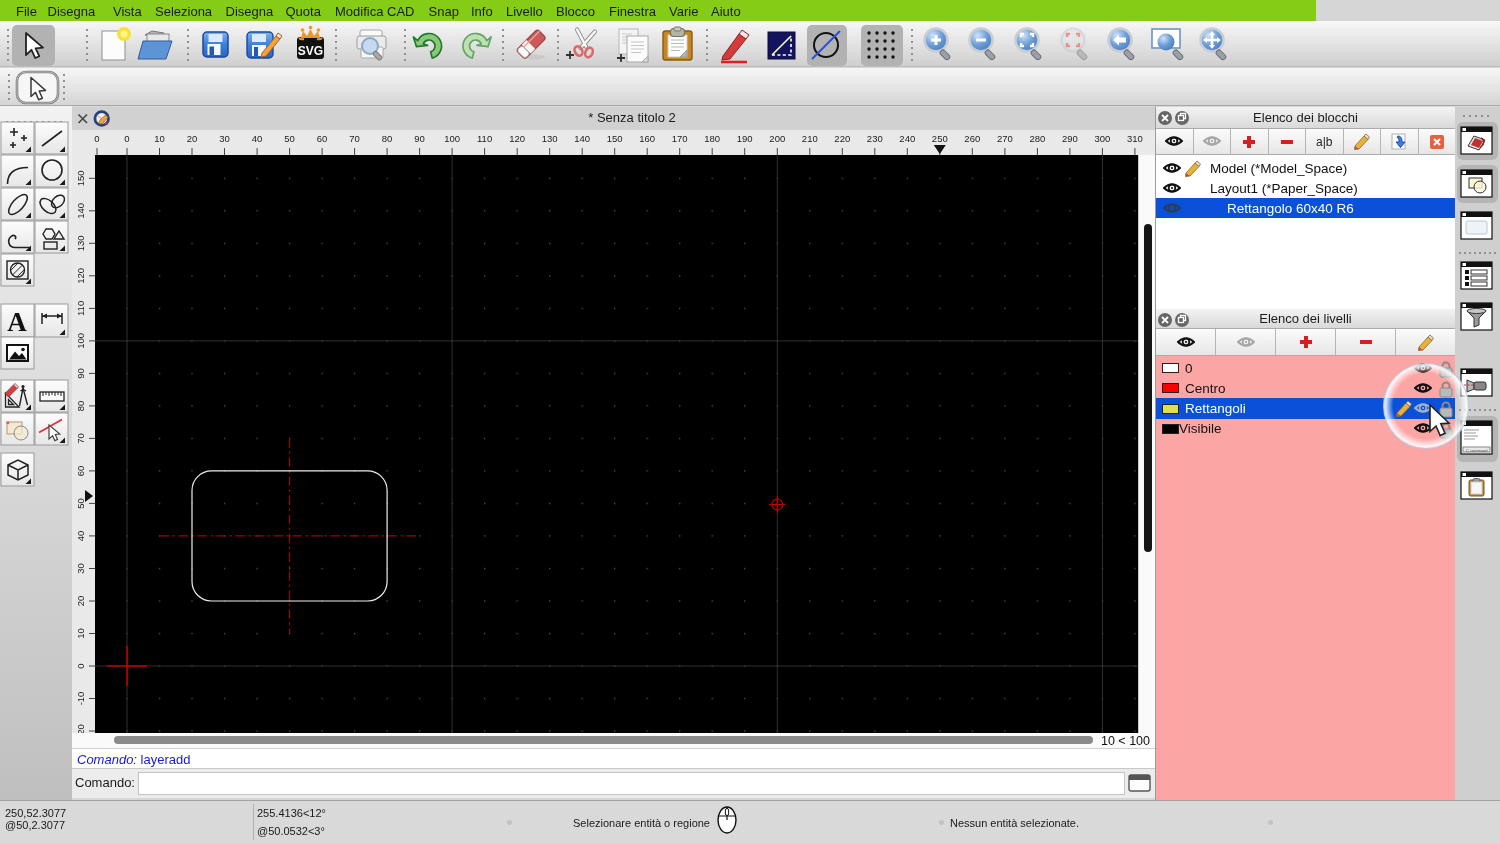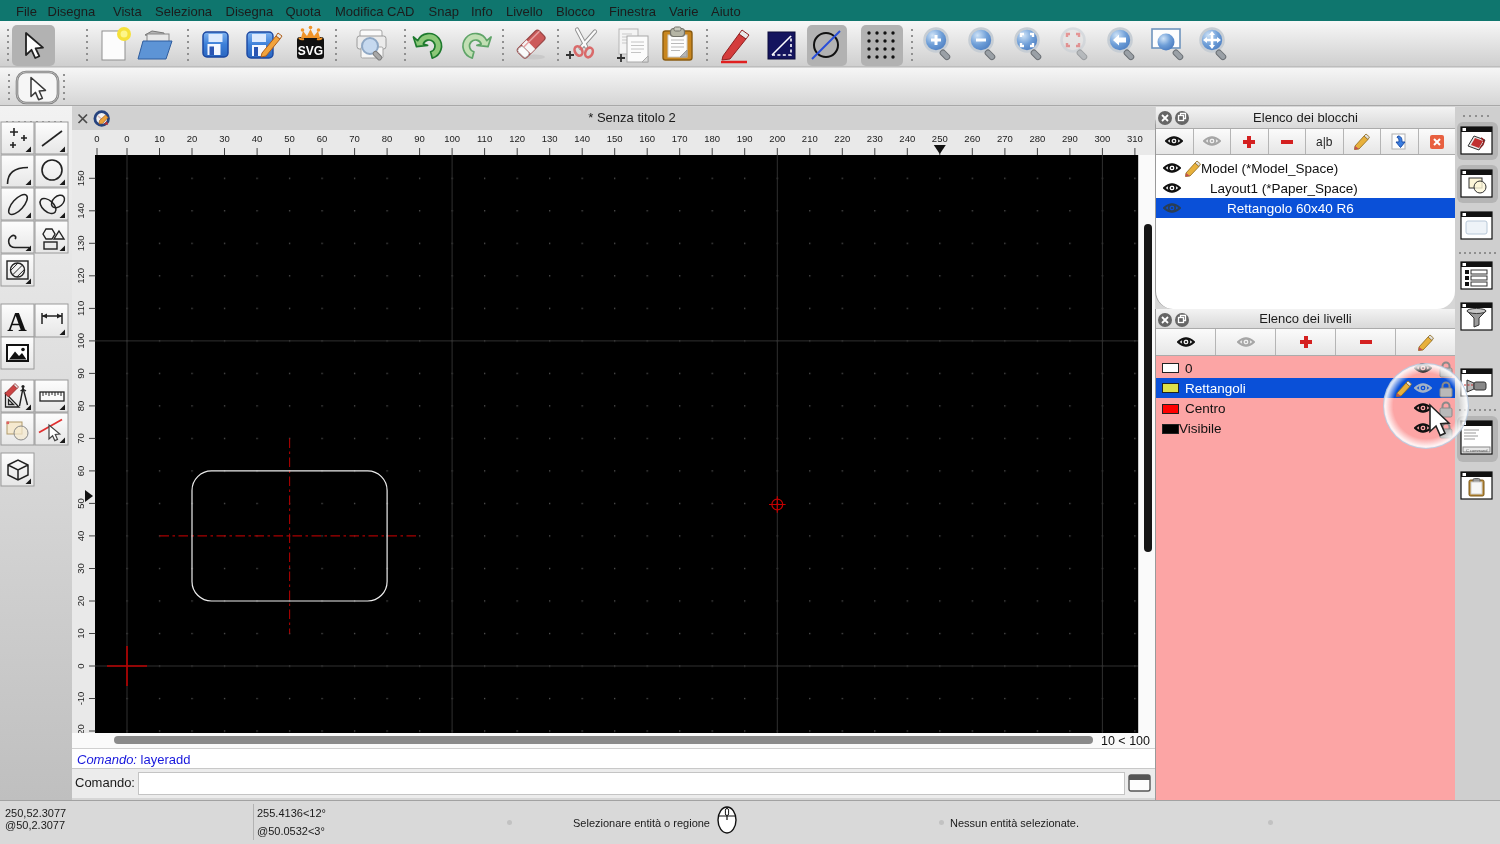--- a/index.html
+++ b/index.html
@@ -1,34 +1,34 @@
 <!DOCTYPE html>
 <html><head>
 <meta charset="utf-8">
 <style>
 * { margin:0; padding:0; box-sizing:border-box; }
 html,body { width:1500px; height:844px; overflow:hidden; font-family:"Liberation Sans", sans-serif; }
 body { position:relative; background:#d6d6d6; }
 .abs { position:absolute; }
-#menubar { left:0; top:0; width:1500px; height:21px; background:#0f766e; }
+#menubar { left:0; top:0; width:1316px; height:21px; background:#84cc16; }
 #menubar span { position:absolute; top:3.5px; font-size:13px; color:#1c1c1c; white-space:nowrap; }
 #toolbar1 { left:0; top:21px; width:1500px; height:46px; background:linear-gradient(#f7f7f7,#cfcfcf); border-bottom:1px solid #bdbdbd; }
 #toolbar2 { left:0; top:68px; width:1500px; height:38px; background:linear-gradient(#f6f6f6,#d5d5d5); border-bottom:1px solid #a8a8a8; }
 #leftpal { left:0; top:106px; width:72px; height:694px; background:linear-gradient(#f2f2f2,#bfbfbf); }
 #tabbar { left:72px; top:107px; width:1083px; height:23px; background:#d1d1d1; }
 #hruler { left:72px; top:130px; width:1083px; height:25px; background:#e9e9e9; }
 #vruler { left:72px; top:155px; width:23px; height:578px; background:#e9e9e9; }
 #canvas { left:95px; top:155px; width:1043px; height:578px; background:#000; }
 #vsb { left:1138px; top:155px; width:17px; height:578px; background:#fafafa; border-left:1px solid #c8c8c8; }
 #vsb .thumb { position:absolute; left:5px; top:69px; width:8px; height:328px; background:#151515; border-radius:4px; }
 #hsbrow { left:72px; top:733px; width:1083px; height:15px; background:#fafafa;padding-left:36px; }
 #hsbrow .thumb { position:absolute; left:42px; top:3px; width:979px; height:8px; background:#8a8a8a; border-radius:4px; }
 #hist { left:72px; top:748px; width:1083px; height:20px; background:#fff; border-top:1px solid #d0d0d0; }
 #cmdrow { left:72px; top:768px; width:1083px; height:30px; background:#ececec; border-top:1px solid #c8c8c8; }
-#blocks { left:1155px; top:107px; width:300px; height:202px; background:#fff; border-left:1px solid #9a9a9a;border-radius:18px; }
+#blocks { left:1155px; top:107px; width:300px; height:202px; background:#fff; border-left:1px solid #9a9a9a; }
 #layers { left:1155px; top:309px; width:300px; height:491px; background:#fca5a5; border-left:1px solid #9a9a9a; }
 .ptitle { position:relative; height:22px; background:linear-gradient(#f3f3f3,#d9d9d9); border-bottom:1px solid #ababab; text-align:center; font-size:13px; color:#1c1c1c; line-height:22px; }
 .pbtns { position:relative; display:flex; border-bottom:1px solid #ababab; background:linear-gradient(#fbfbfb,#e6e6e6); }
 .pbtn { flex:1; border-right:1px solid #b5b5b5; display:flex; align-items:center; justify-content:center; }
 .pbtn:last-child { border-right:none; }
 .row { position:relative; font-size:13.5px; color:#111; display:flex; align-items:center; }
 .rowsel { background:#0a50d8; color:#fff; }
 #dock { left:1455px; top:107px; width:45px; height:693px; background:#cfcfcf; }
 #statusbar { left:0; top:800px; width:1500px; height:44px; background:#d9d9d9; border-top:1px solid #a2a2a2; font-size:11px; color:#1a1a1a; }
 .swatch { display:inline-block; width:17px; height:10px; border:1px solid #222; }
@@ -594,21 +594,21 @@
         </svg>
       </div>
  </div>
  <div class="row" style="height:20px;margin-top:3px">
   <svg width="18" height="13" style="margin-left:7px">
         <use href="#eye"></use>
       </svg>
   <svg width="16" height="17" style="margin-left:4px">
         <use href="#pencil"></use>
       </svg>
-  <span style="">Model (*Model_Space)</span>
+  <span style="margin-left:9px">Model (*Model_Space)</span>
  </div>
  <div class="row" style="height:20px">
   <svg width="18" height="13" style="margin-left:7px">
         <use href="#eye"></use>
       </svg>
   <span style="margin-left:29px">Layout1 (*Paper_Space)</span>
  </div>
  <div class="row rowsel" style="height:20px">
   <svg width="18" height="13" style="margin-left:7px">
         <use href="#eyeb"></use>
@@ -660,38 +660,38 @@
  <div class="row" style="height:20px;margin-top:2px">
   <span class="swatch" style="margin-left:6px;background:#fff"></span>
   <span style="margin-left:6px">0</span>
   <svg width="18" height="13" style="position:absolute;left:258px">
         <use href="#eye"></use>
       </svg>
   <svg width="16" height="17" style="position:absolute;left:282px;top:3px">
         <use href="#lock"></use>
       </svg>
  </div>
+ <div class="row" style="height:20.4px">
+  <span class="swatch" style="margin-left:6px;background:#f00"></span>
+  <span style="margin-left:6px">Centro</span>
+  <svg width="18" height="13" style="position:absolute;left:258px">
+        <use href="#eye"></use>
+      </svg>
+  <svg width="16" height="17" style="position:absolute;left:282px;top:3px">
+        <use href="#lock"></use>
+      </svg>
+ </div>
  <div class="row rowsel" style="height:20.4px">
   <span class="swatch" style="margin-left:6px;background:#dde049"></span>
   <span style="margin-left:6px">Rettangoli</span>
   <svg width="16" height="17" style="position:absolute;left:240px;top:2px">
         <use href="#pencil"></use>
       </svg>
   <svg width="18" height="13" style="position:absolute;left:258px">
         <use href="#eyel"></use>
-      </svg>
-  <svg width="16" height="17" style="position:absolute;left:282px;top:3px">
-        <use href="#lock"></use>
-      </svg>
- </div>
- <div class="row" style="height:20.4px">
-  <span class="swatch" style="margin-left:6px;background:#f00"></span>
-  <span style="margin-left:6px">Centro</span>
-  <svg width="18" height="13" style="position:absolute;left:258px">
-        <use href="#eye"></use>
       </svg>
   <svg width="16" height="17" style="position:absolute;left:282px;top:3px">
         <use href="#lock"></use>
       </svg>
  </div>
  <div class="row" style="height:20.4px">
   <span class="swatch" style="margin-left:6px;background:#000"></span>
   <span style="">Visibile</span>
   <svg width="18" height="13" style="position:absolute;left:258px">
         <use href="#eye"></use>

